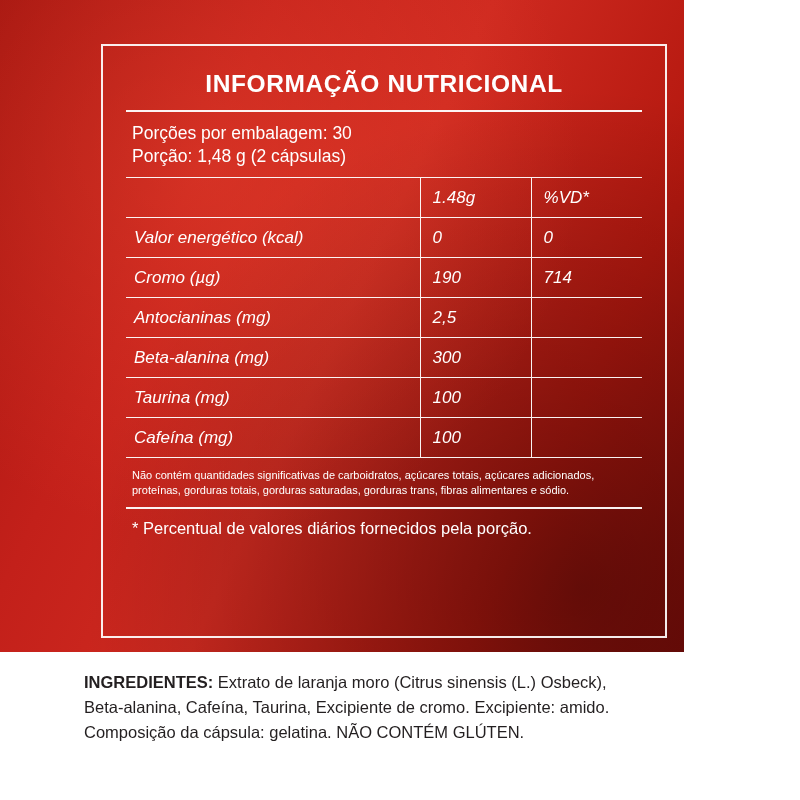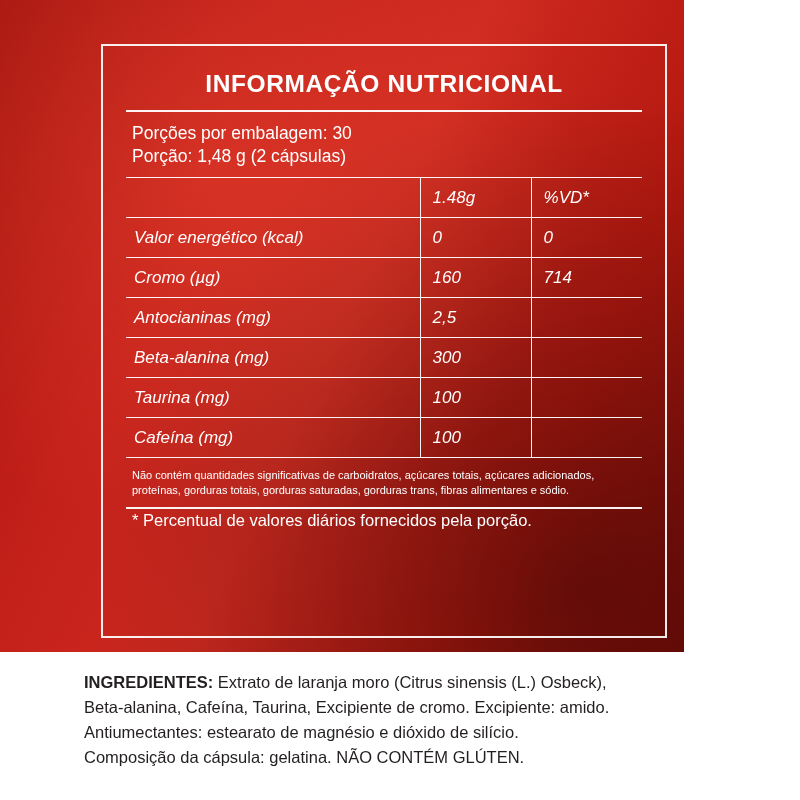--- a/index.html
+++ b/index.html
@@ -123,21 +123,21 @@
   }
 
   .note {
     font-size: 11px;
     line-height: 1.33;
     padding: 10px 2px 10px 6px;
   }
   .footnote {
     font-size: 16.5px;
     line-height: 1.3;
-    padding: 1px 2px 0 6px;
+    padding: 9px 2px 0 6px;
   }
 
   
   .ingredients {
     position: absolute;
     left: 84px;
     top: 670px;
     width: 660px;
     color: #231f20;
     font-size: 16.5px;
@@ -176,21 +176,21 @@
         </tr>
       </thead>
       <tbody>
         <tr>
           <td class="col-name">Valor energético (kcal)</td>
           <td class="col-amt">0</td>
           <td class="col-dv">0</td>
         </tr>
         <tr>
           <td class="col-name">Cromo (µg)</td>
-          <td class="col-amt">160</td>
+          <td class="col-amt">190</td>
           <td class="col-dv">714</td>
         </tr>
         <tr>
           <td class="col-name">Antocianinas (mg)</td>
           <td class="col-amt">2,5</td>
           <td class="col-dv"></td>
         </tr>
         <tr>
           <td class="col-name">Beta-alanina (mg)</td>
           <td class="col-amt">300</td>
@@ -213,17 +213,16 @@
 
     <div class="rule thin"></div>
 
     <div class="footnote">* Percentual de valores diários fornecidos pela porção.</div>
 
   </div>
 
   <div class="ingredients">
     <b>INGREDIENTES:</b><span> Extrato de laranja moro (Citrus sinensis (L.) Osbeck),</span>
     <span class="ing-line">Beta-alanina, Cafeína, Taurina, Excipiente de cromo. Excipiente: amido.</span>
-    <span class="ing-line">Antiumectantes: estearato de magnésio e dióxido de silício.</span>
     <span class="ing-line">Composição da cápsula: gelatina. NÃO CONTÉM GLÚTEN.</span>
   </div>
 
 </div>
 
 </body></html>

